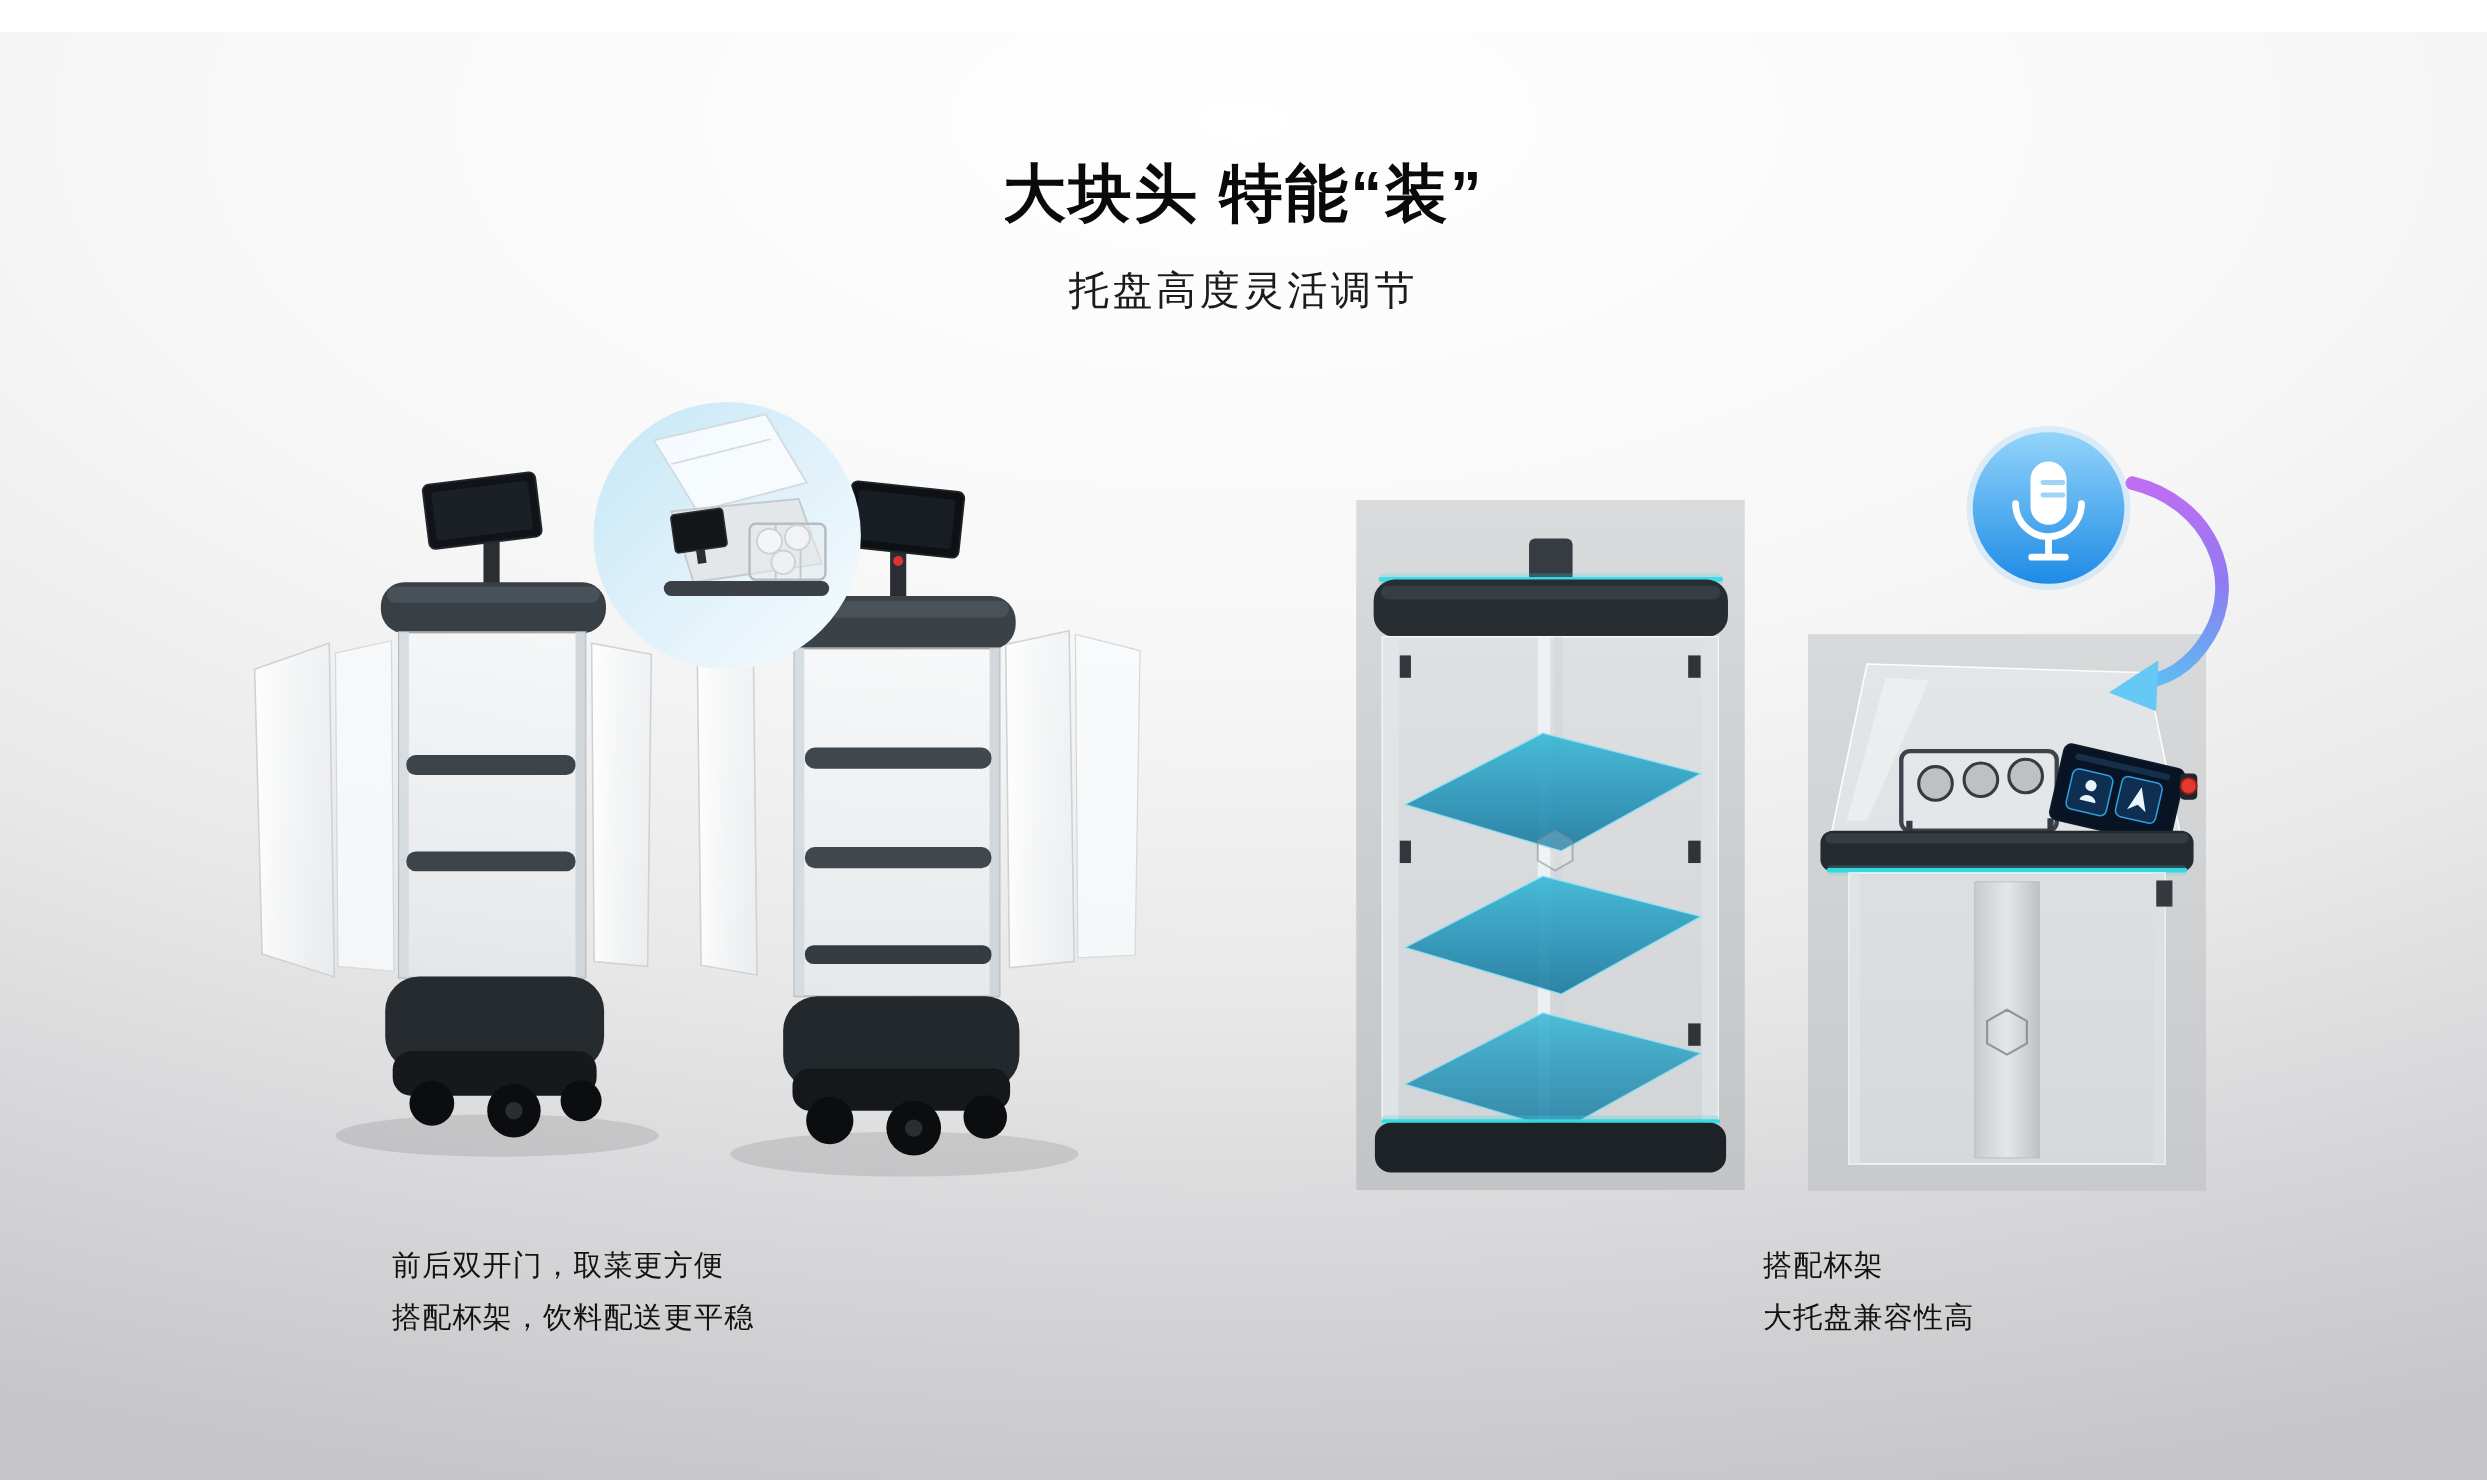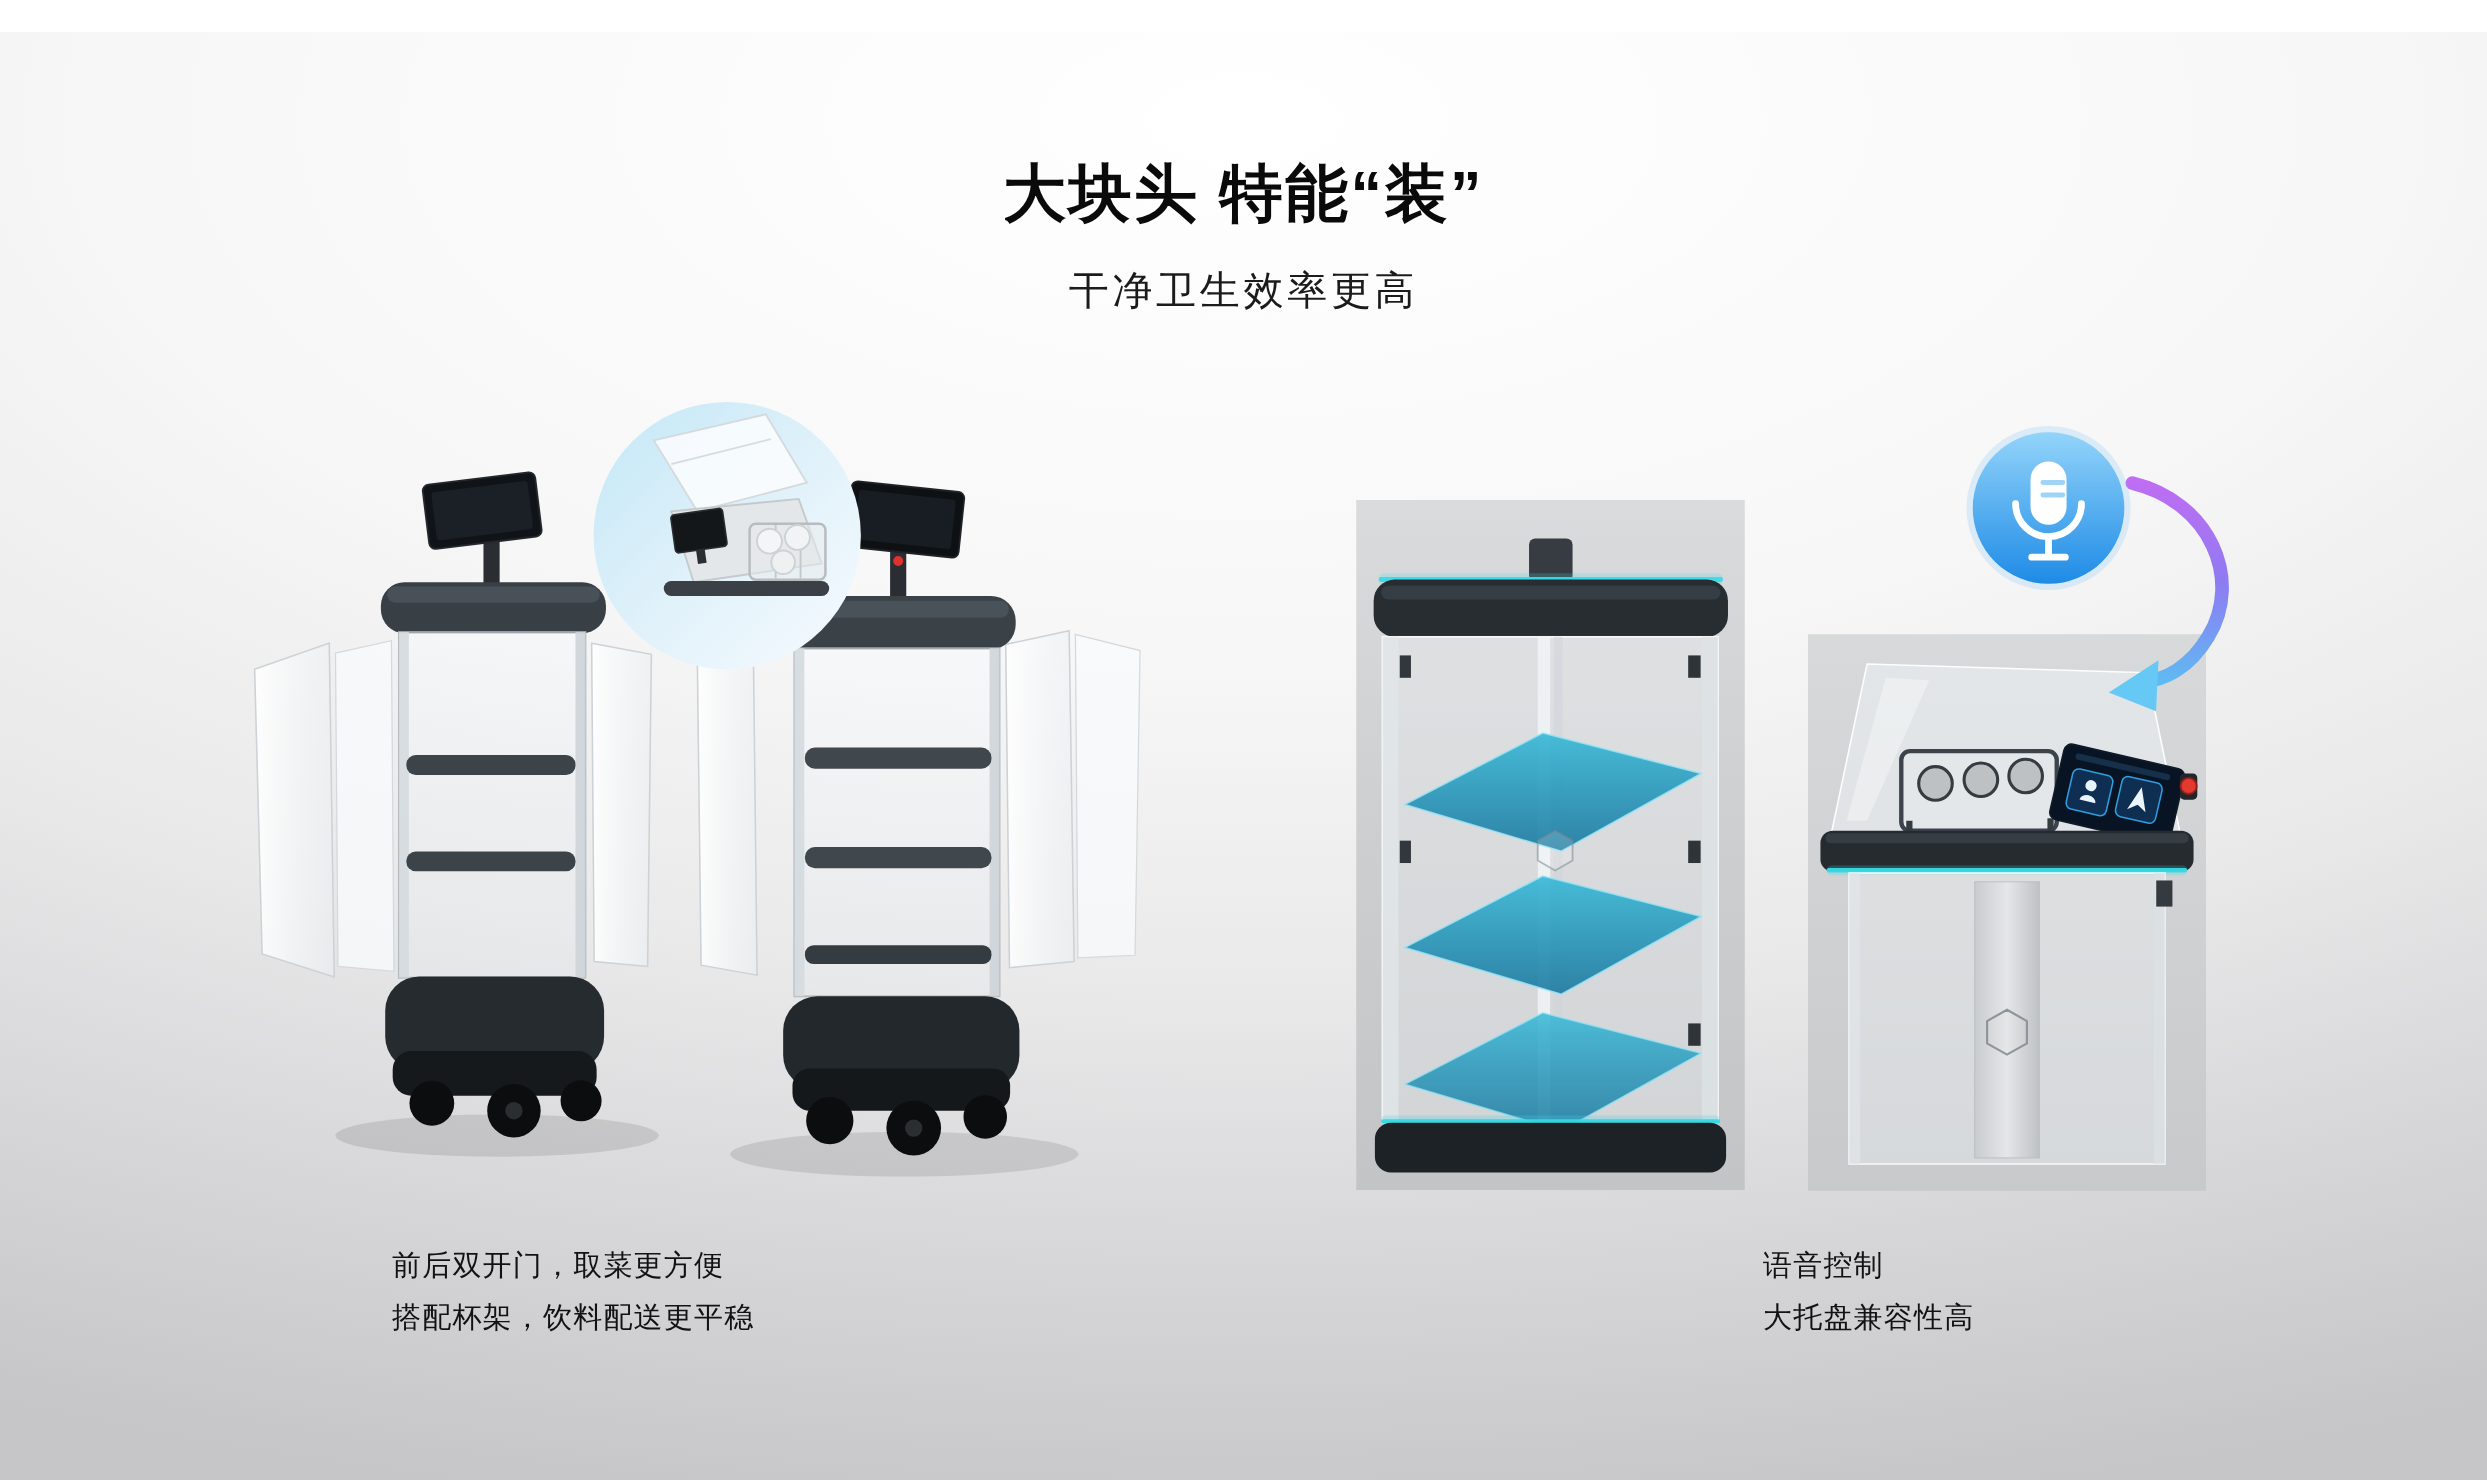--- a/index.html
+++ b/index.html
@@ -56,21 +56,21 @@
   .caption-left   { left: 392px;  width: 634px; }
   .caption-middle { left: 1306px; width: 497px;  }
   .caption-right  { left: 1763px; width: 497px;  }
 </style>
 </head>
 <body>
 
 <div class="page">
 
   <div class="hero-title">大块头 特能“装”</div>
-  <div class="hero-subtitle">干净卫生效率更高</div>
+  <div class="hero-subtitle">托盘高度灵活调节</div>
 
   <div class="art-left">
     <svg viewBox="0 0 1470 1330">
       <defs>
         <linearGradient id="gLdoor" x1="0" y1="0" x2="1" y2="0">
           <stop offset="0" stop-color="rgba(255,255,255,0.92)"></stop>
           <stop offset="1" stop-color="rgba(236,239,241,0.55)"></stop>
         </linearGradient>
         <linearGradient id="gLinset" x1="0" y1="0" x2="1" y2="1">
           <stop offset="0" stop-color="#c3e7f7"></stop>
@@ -332,18 +332,18 @@
         <line x1="138" y1="254" x2="192" y2="254" stroke="#ffffff" stroke-width="11" stroke-linecap="round"></line>
       </g>
     </svg>
   </div>
 
   <div class="caption caption-left">
     <p>前后双开门，取菜更方便</p>
     <p>搭配杯架，饮料配送更平稳</p>
   </div>
   <div class="caption caption-right">
-    <p>语音控制</p>
+    <p>搭配杯架</p>
     <p>大托盘兼容性高</p>
   </div>
 
 </div>
 
 
 </body></html>

